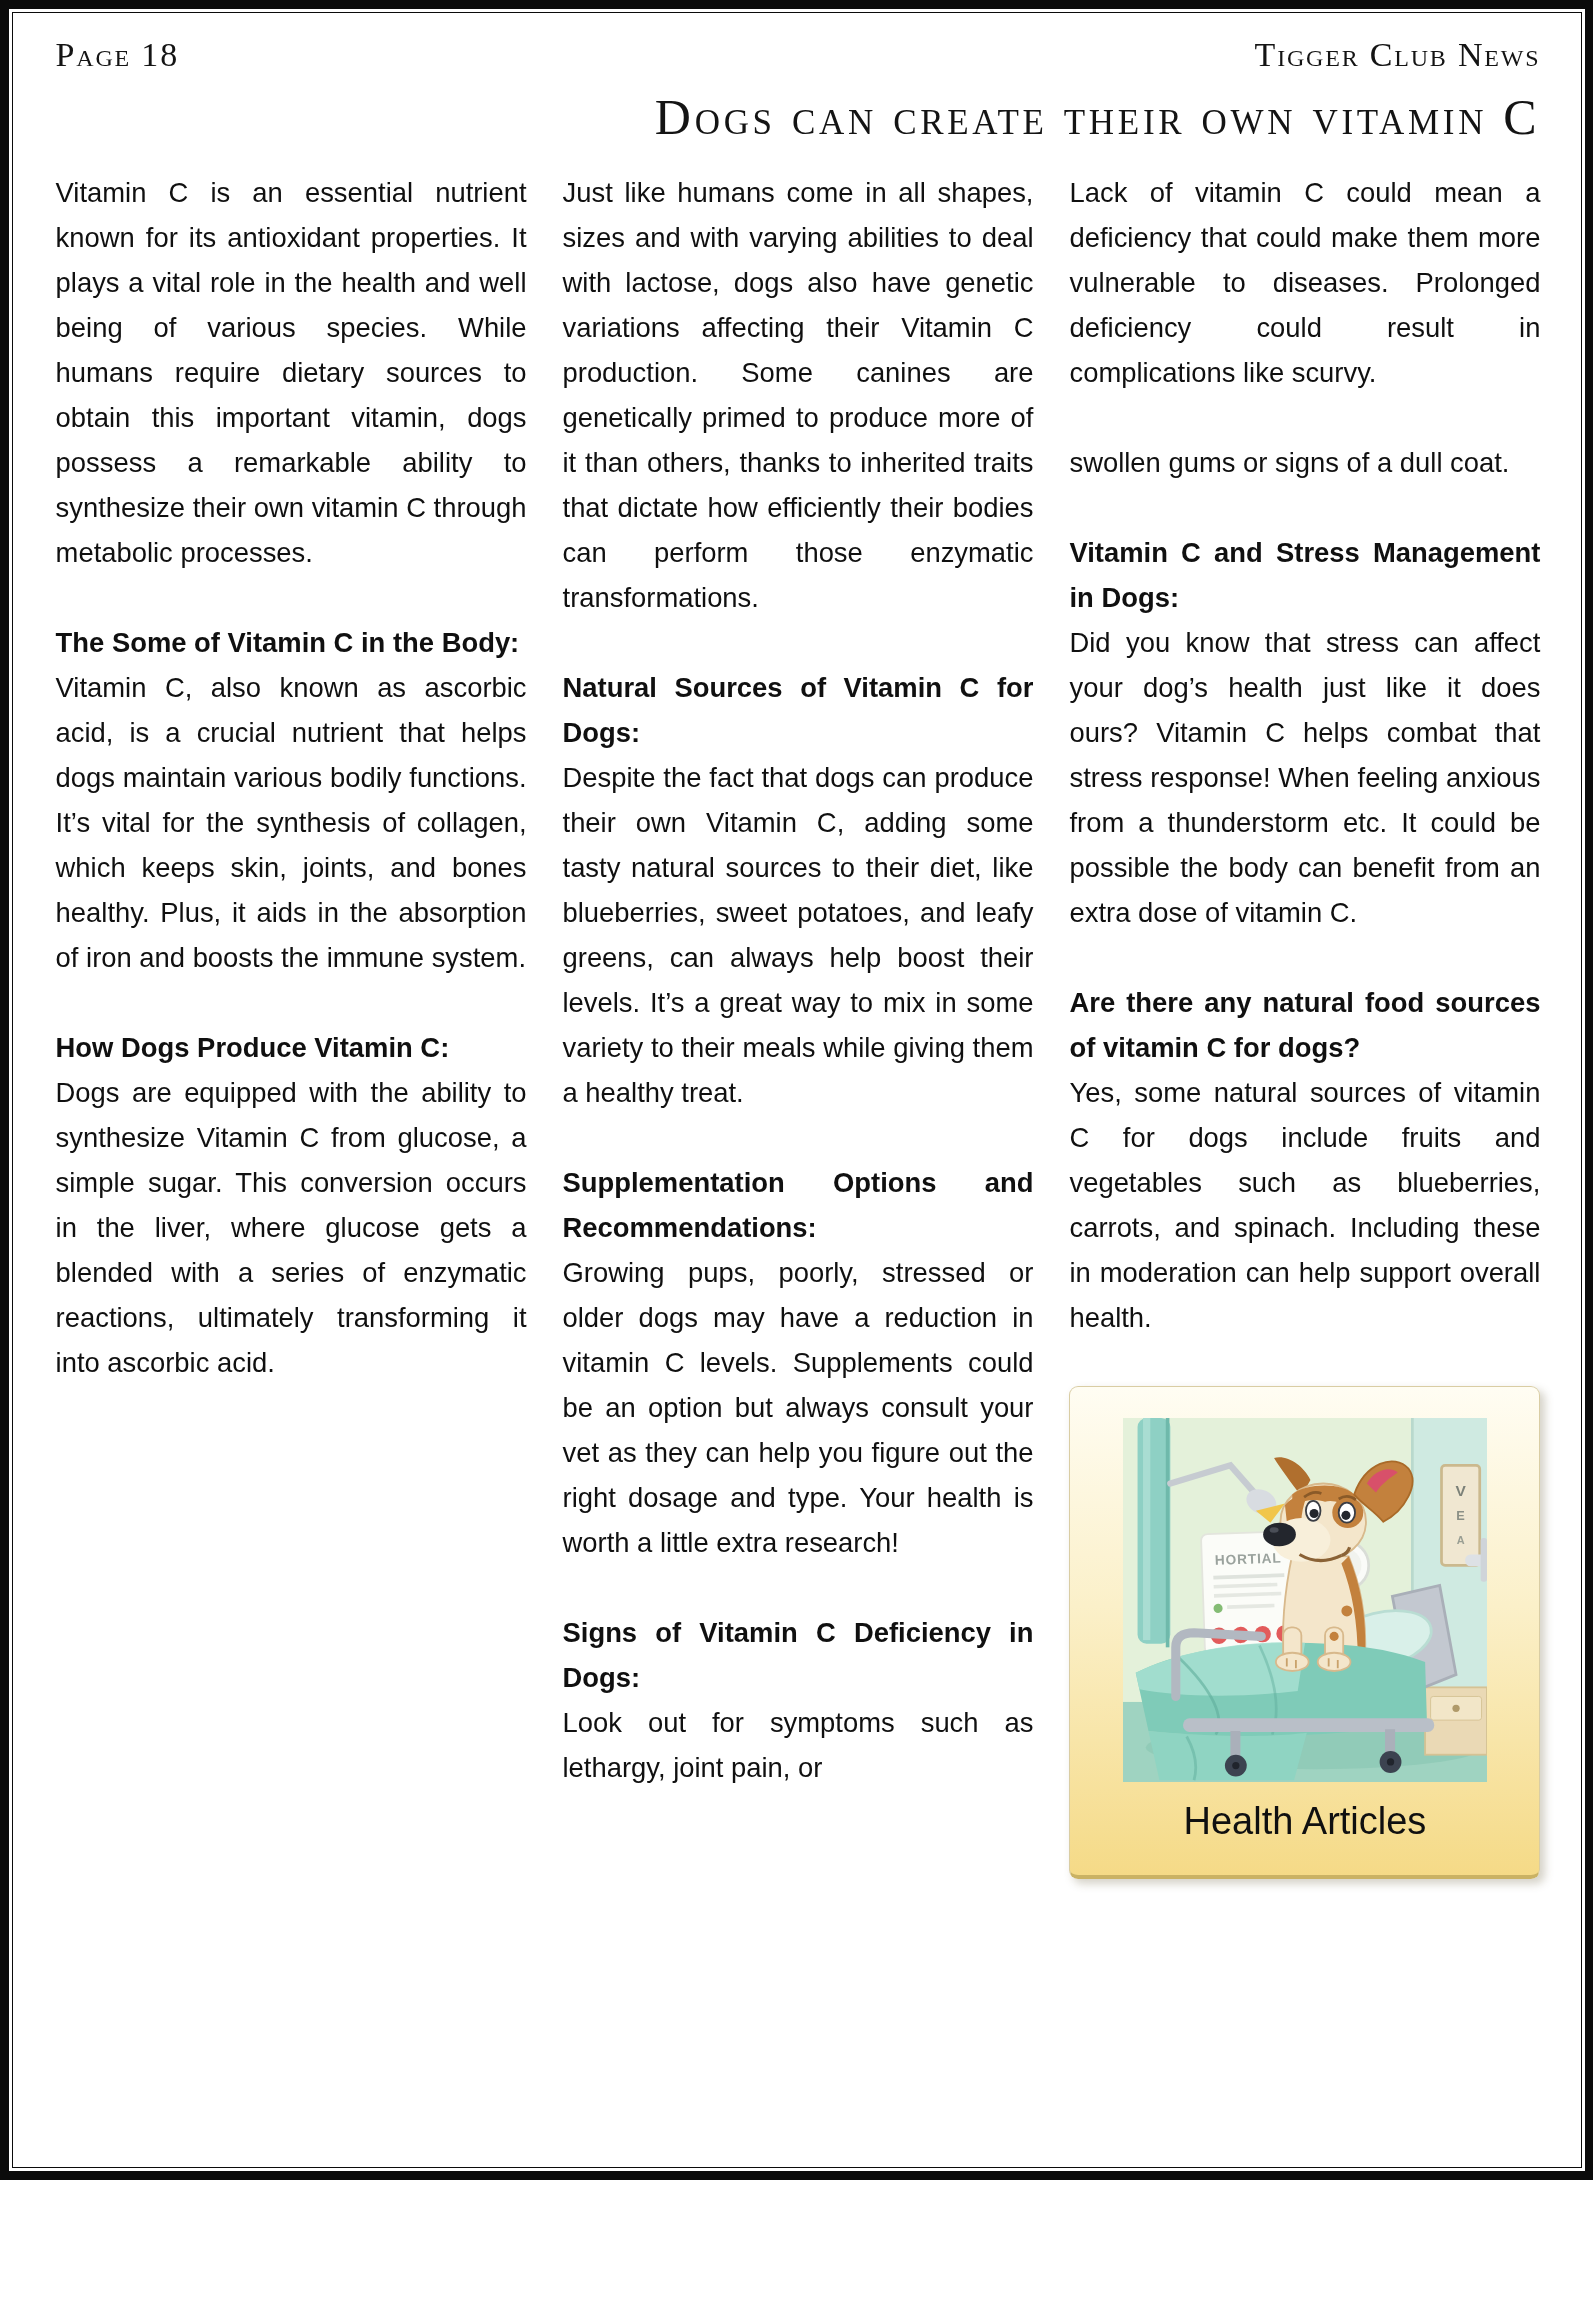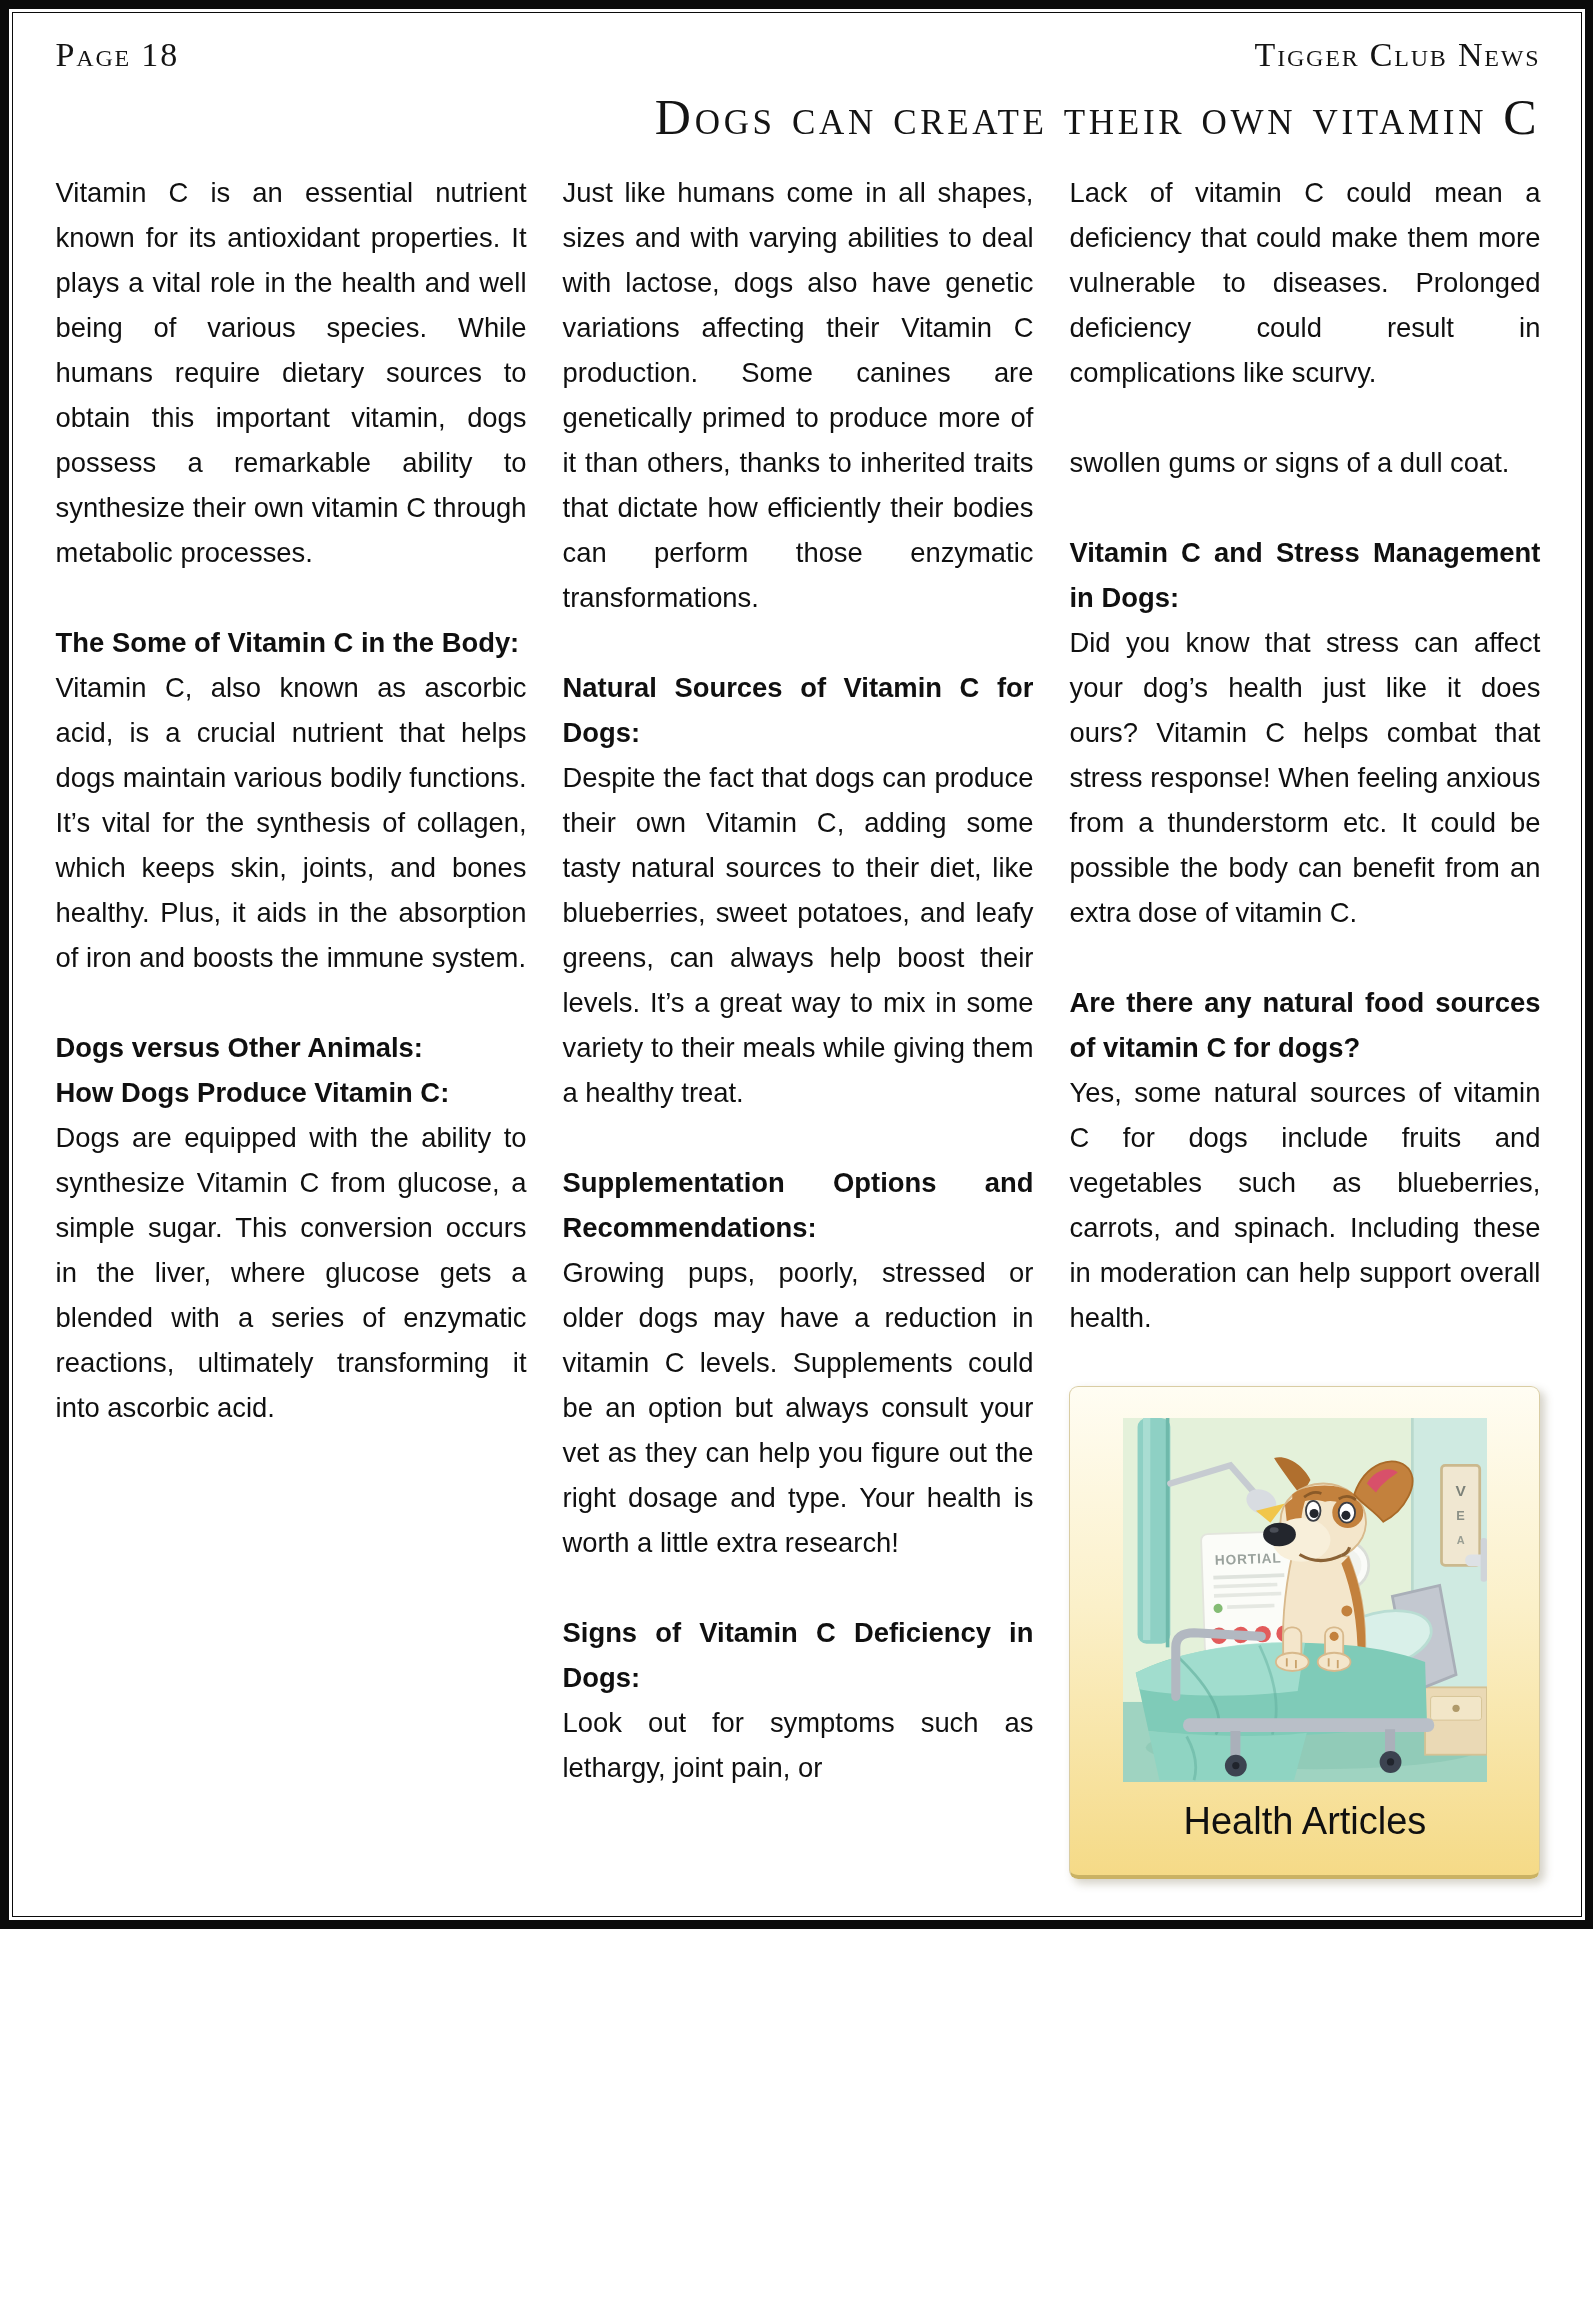--- a/index.html
+++ b/index.html
@@ -1,18 +1,18 @@
 <!DOCTYPE html>
 <html style="font-size:14.6px"><head>
 <meta charset="utf-8">
 <style>
   html,body{margin:0;padding:0;background:#ffffff;}
   .page{
     position:relative;
-    width:1594px;height:1929px;
+    width:1594px;height:2180px;
     box-sizing:border-box;
     background:#ffffff;
     border:9.1px solid #0b0b0b;
     font-family:"Liberation Sans", sans-serif;
     color:#111;
     overflow:hidden;
   }
   .inner-frame{
     position:absolute;
     inset:2.7px;
@@ -107,21 +107,20 @@
     </div>
 
     <h1 class="main-title">Dogs can create their own vitamin C</h1>
 
     <div class="columns">
 
       <div class="col">
         <p>Vitamin C is an essential nutrient known for its antioxidant properties. It plays a vital role in the health and well being of various species. While humans require dietary sources to obtain this important vitamin, dogs possess a remarkable ability to synthesize their own vitamin C through metabolic processes.</p>
         <h3>The Some of Vitamin C in the Body:</h3>
         <p>Vitamin C, also known as ascorbic acid, is a crucial nutrient that helps dogs maintain various bodily functions. It’s vital for the synthesis of collagen, which keeps skin, joints, and bones healthy. Plus, it aids in the absorption of iron and boosts the immune system.</p>
-        <h3>Dogs versus Other Animals:</h3>
         <h3>How Dogs Produce Vitamin C:</h3>
         <p class="last">Dogs are equipped with the ability to synthesize Vitamin C from glucose, a simple sugar. This conversion occurs in the liver, where glucose gets a blended with a series of enzymatic reactions, ultimately transforming it into ascorbic acid.</p>
       </div>
 
       <div class="col">
         <p>Just like humans come in all shapes, sizes and with varying abilities to deal with lactose, dogs also have genetic variations affecting their Vitamin C production. Some canines are genetically primed to produce more of it than others, thanks to inherited traits that dictate how efficiently their bodies can perform those enzymatic transformations.</p>
         <h3>Natural Sources of Vitamin C for Dogs:</h3>
         <p>Despite the fact that dogs can produce their own Vitamin C, adding some tasty natural sources to their diet, like blueberries, sweet potatoes, and leafy greens, can always help boost their levels. It’s a great way to mix in some variety to their meals while giving them a healthy treat.</p>
         <h3>Supplementation Options and Recommendations:</h3>
         <p>Growing pups, poorly, stressed or older dogs may have a reduction in vitamin C levels. Supplements could be an option but always consult your vet as they can help you figure out the right dosage and type. Your health is worth a little extra research!</p>

